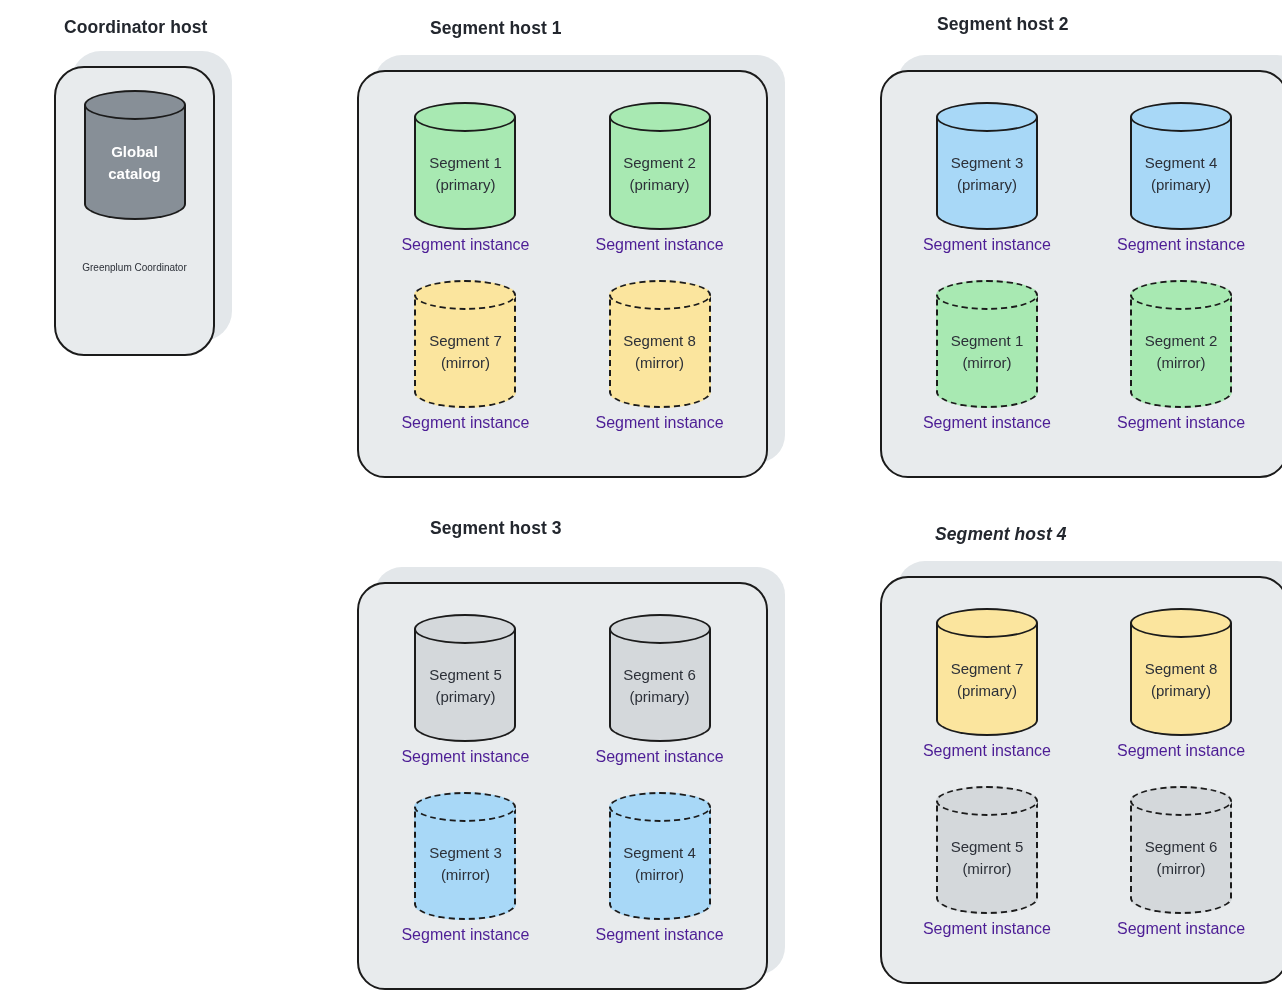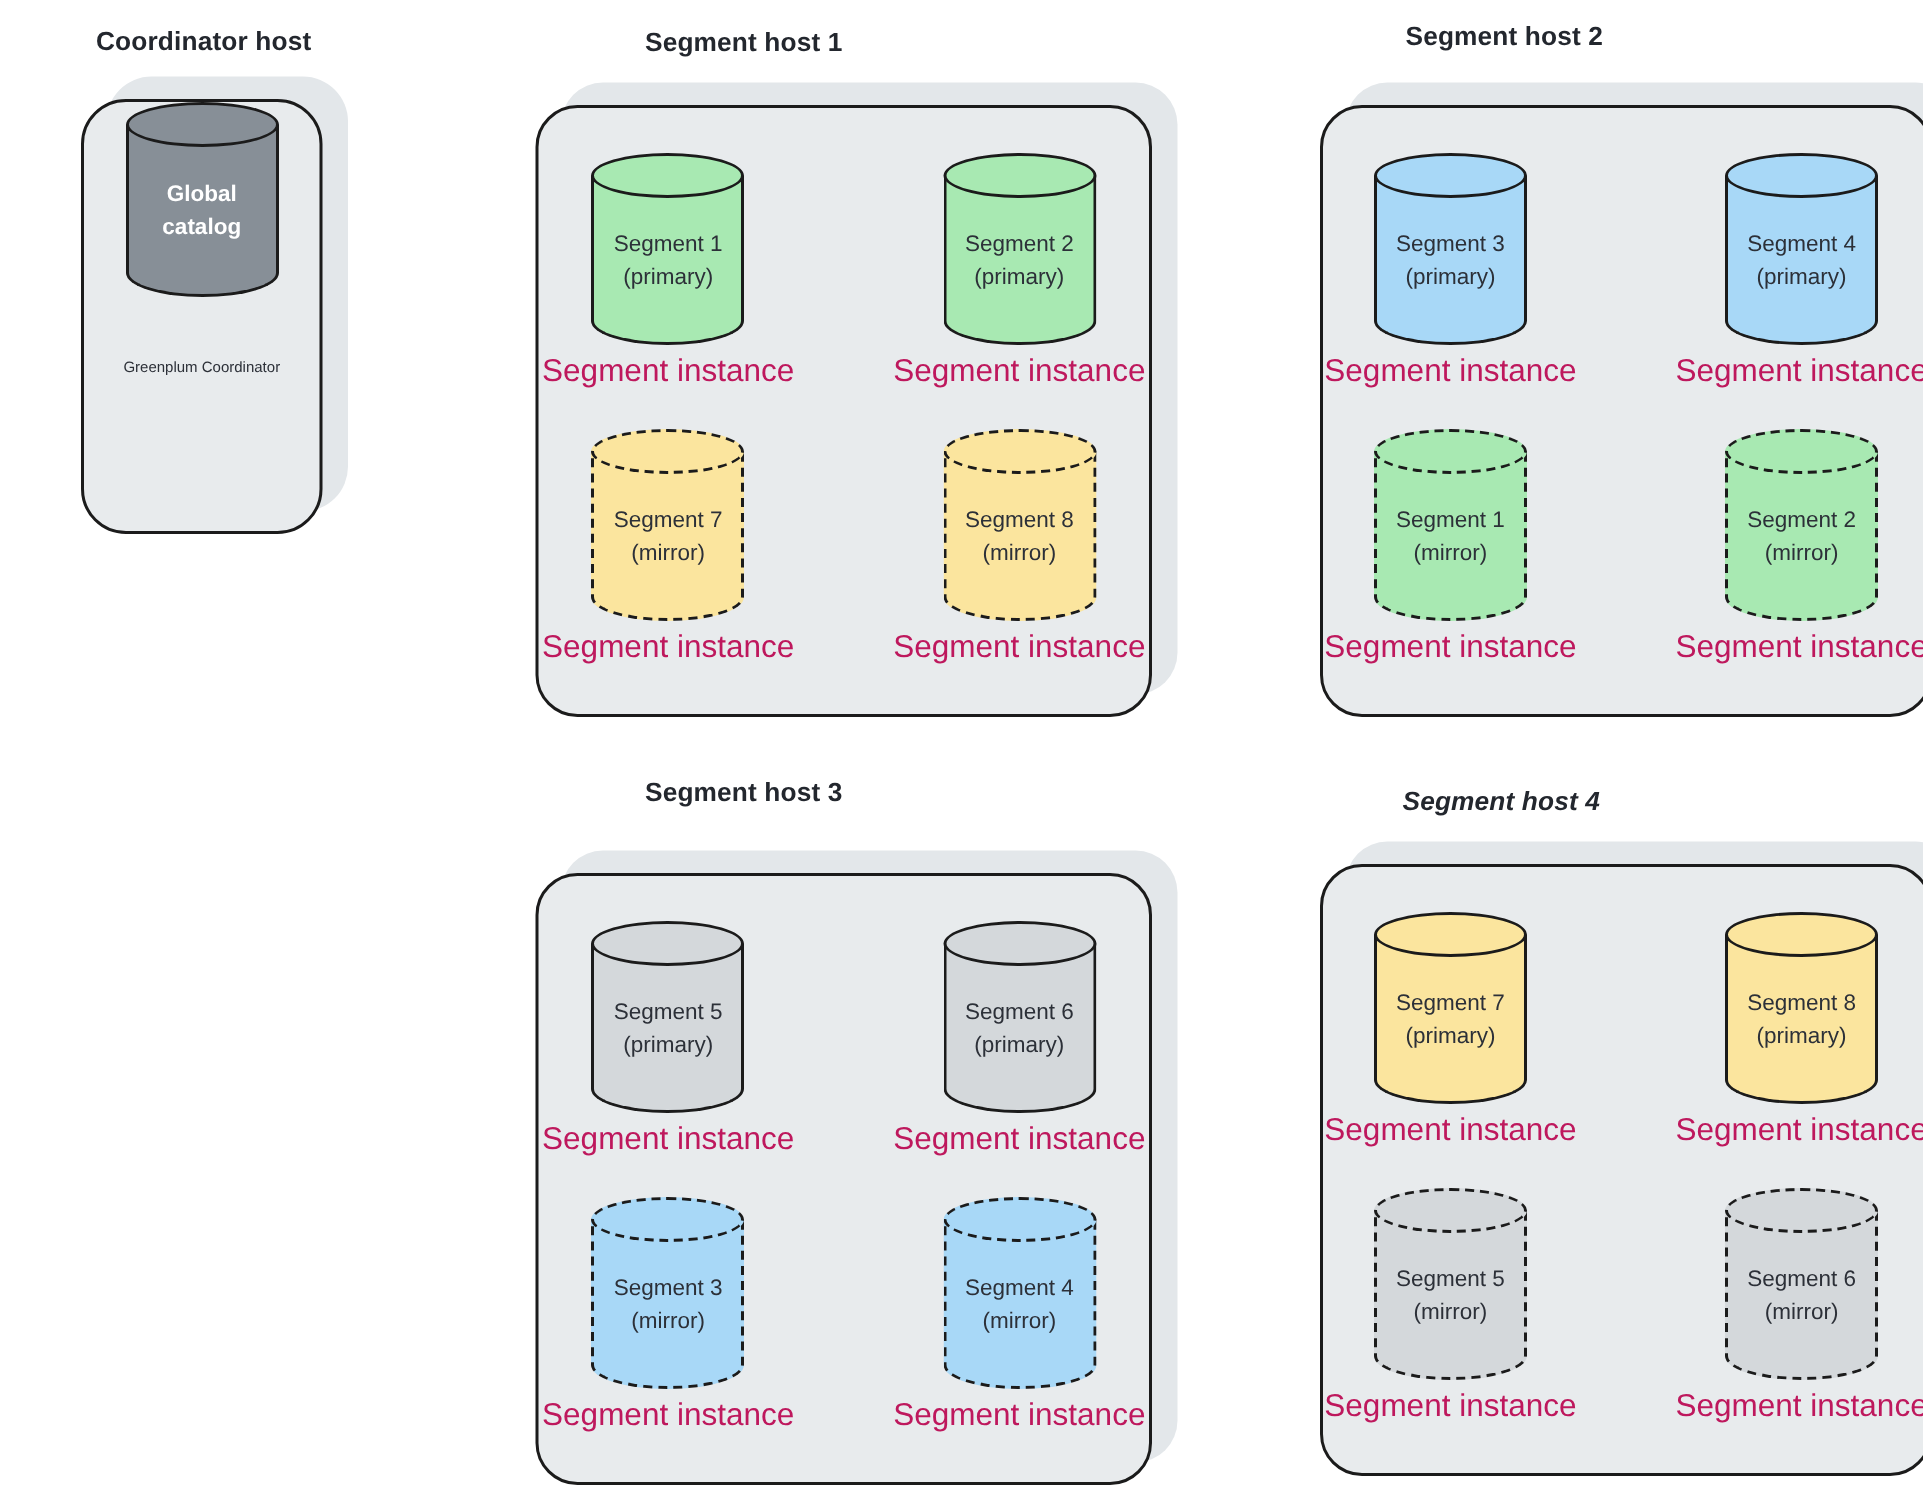--- a/index.html
+++ b/index.html
@@ -72,27 +72,28 @@
     position:absolute; z-index:3;
     top:28px; bottom:12px; left:2px; right:2px;
     display:flex; flex-direction:column;
     align-items:center; justify-content:center;
     font-size:15px; font-weight:500;
     line-height:1.5; color:#2c3038;
     text-align:center; white-space:nowrap;
   }
   .caption {
     margin-top:6px;
-    font-size:21px; font-weight:500;
-    color:#be185d; white-space:nowrap;
+    font-size:16px; font-weight:500;
+    color:#4c1d95; white-space:nowrap;
   }
 
   
   .coord-inner {
     width:100%; height:100%;
+    padding-top:22px;
     display:flex; flex-direction:column; align-items:center;
   }
   #catalog-cylinder { height:130px; }
   #catalog-cylinder .cyl-label {
     color:#ffffff; font-weight:600; white-space:normal;
   }
   .coord-caption {
     margin-top:40px;
     width:112px;
     text-align:center;

